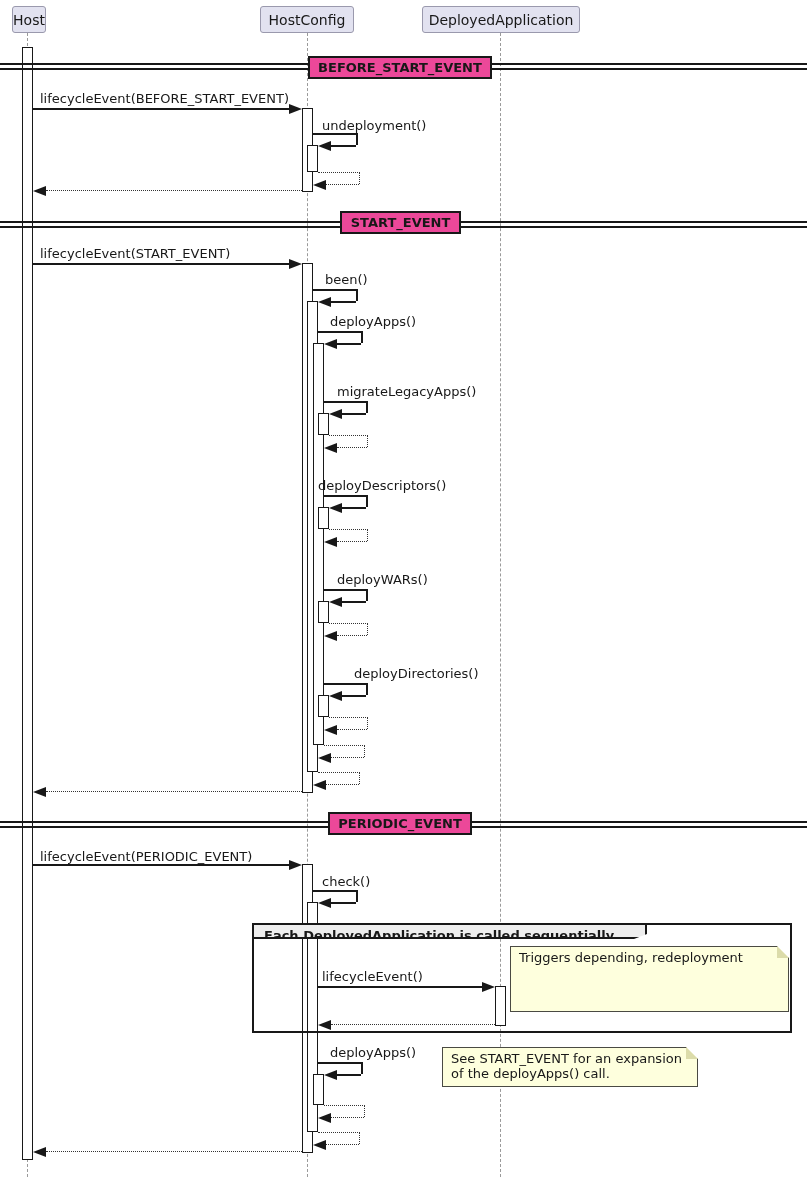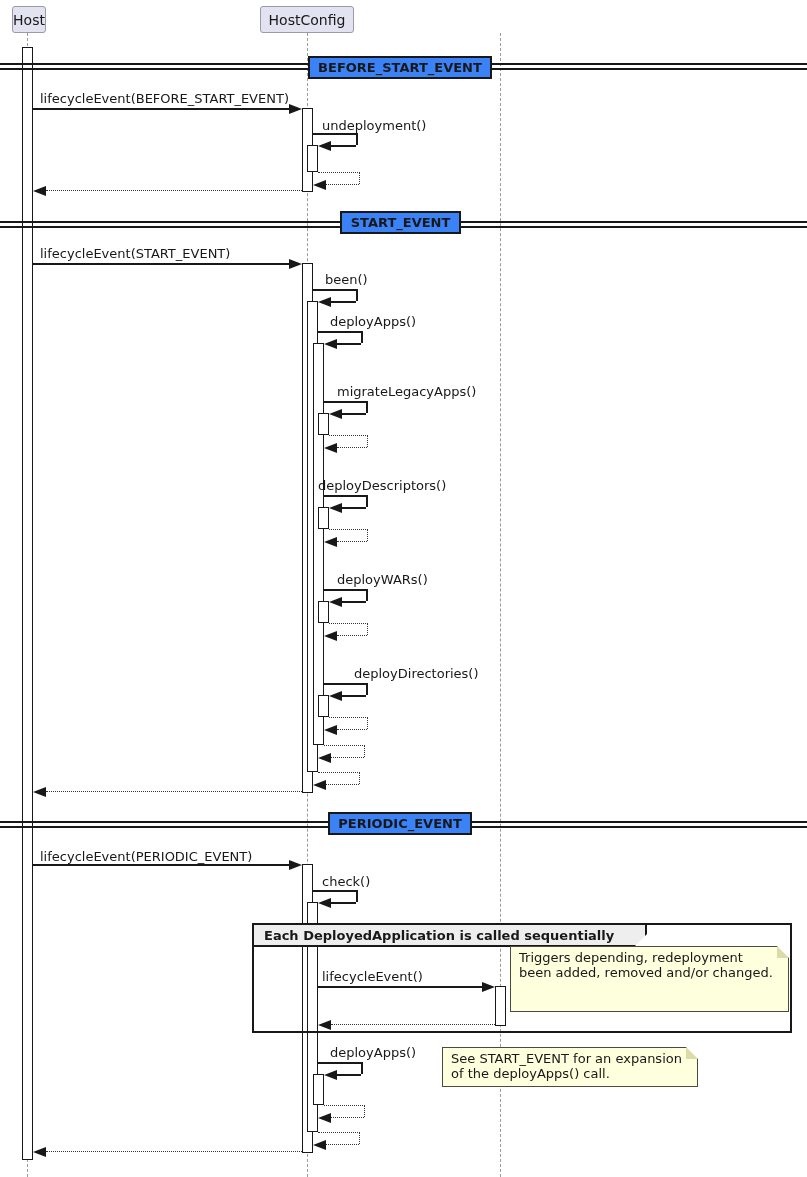--- a/index.html
+++ b/index.html
@@ -1,35 +1,35 @@
 <!DOCTYPE html>
 <html><head>
 <meta charset="utf-8">
 <style>
   html,body{margin:0;padding:0;background:#fff;}
   .diagram{position:relative;width:807px;height:1177px;background:#fff;
            font-family:"DejaVu Sans","Liberation Sans",sans-serif;color:#181818;overflow:hidden;}
   .life{position:absolute;top:33px;height:1144px;width:0;border-left:1px dashed #9a9a9a;z-index:0;}
   .divline{position:absolute;left:0;width:807px;height:0;border-top:2px solid #181818;z-index:3;}
-  .divbox{position:absolute;height:23px;background:#3b82f6;border:2px solid #181818;box-sizing:border-box;
+  .divbox{position:absolute;height:23px;background:#ec4899;border:2px solid #181818;box-sizing:border-box;
           display:flex;align-items:center;justify-content:center;font-weight:bold;font-size:13px;z-index:5;}
   .part{position:absolute;height:27px;background:#E2E2F0;border:1px solid #9a99ad;border-radius:3px;box-sizing:border-box;
         display:flex;align-items:center;justify-content:center;font-size:14px;z-index:4;}
   .bar{position:absolute;width:11px;background:#ffffff;border:1px solid #181818;box-sizing:border-box;z-index:2;}
   .hl{position:absolute;height:0;border-top:2px solid #181818;z-index:4;}
   .vl{position:absolute;width:0;border-left:2px solid #181818;z-index:4;}
   .hd{position:absolute;height:0;border-top:1px dotted #333;z-index:4;}
   .vd{position:absolute;width:0;border-right:1px dotted #333;z-index:4;}
   .ahr{position:absolute;width:0;height:0;border-top:5px solid transparent;border-bottom:5px solid transparent;
        border-left:13px solid #181818;z-index:5;}
   .ahl{position:absolute;width:0;height:0;border-top:5px solid transparent;border-bottom:5px solid transparent;
        border-right:13px solid #181818;z-index:5;}
   .lbl{position:absolute;font-size:13px;line-height:15px;white-space:nowrap;z-index:5;}
   .group{position:absolute;border:2px solid #181818;box-sizing:border-box;z-index:4;}
-  .ghead{position:absolute;left:0;top:0;height:22px;background:#eeeeee;box-sizing:border-box;
+  .ghead{position:absolute;left:0;top:0;height:14px;background:#eeeeee;box-sizing:border-box;
          border-right:2px solid #181818;border-bottom:2px solid #181818;
          clip-path:polygon(0 0,100% 0,100% 9px,calc(100% - 13px) 100%,0 100%);
          font-weight:bold;font-size:13px;line-height:22px;padding-left:10px;z-index:5;}
   .note{position:absolute;background:#FEFFDD;border:1px solid #4a4a43;box-sizing:border-box;
         font-size:13px;line-height:15px;padding:3px 8px;z-index:6;}
   .cut{position:absolute;top:-1px;right:-1px;width:0;height:0;border-top:12px solid #fff;border-left:12px solid transparent;}
   .fold{position:absolute;top:-1px;right:-1px;width:0;height:0;border-bottom:12px solid #dcdcaa;border-right:12px solid transparent;}
 </style>
 </head>
 <body>
@@ -39,20 +39,23 @@
   <div class="life" style="left:27px;"></div>
   <div class="life" style="left:307px;"></div>
   <div class="life" style="left:500px;"></div>
 
   <div class="part" style="left:12px;top:6px;width:34px;">
     <span>Host</span>
   </div>
   <div class="part" style="left:260px;top:6px;width:94px;">
     <span>HostConfig</span>
   </div>
+  <div class="part" style="left:422px;top:6px;width:158px;">
+    <span>DeployedApplication</span>
+  </div>
 
   <div class="bar" style="left:22px;top:47px;height:1113px;"></div>
 
   <div class="divline" style="top:63px;"></div>
   <div class="divline" style="top:68px;"></div>
   <div class="divbox" style="left:308px;top:56px;width:184px;">
     <span>BEFORE_START_EVENT</span>
   </div>
 
   <div class="lbl" style="left:40px;top:91px;">lifecycleEvent(BEFORE_START_EVENT)</div>
@@ -184,21 +187,20 @@
   <div class="hl" style="left:318px;top:986px;width:164px;"></div>
   <div class="ahr" style="left:482px;top:982px;"></div>
   <div class="bar" style="left:495px;top:986px;height:40px;"></div>
   <div class="hd" style="left:331px;top:1024px;width:164px;"></div>
   <div class="ahl" style="left:318px;top:1020px;"></div>
 
   <div class="note" style="left:510px;top:946px;width:279px;height:66px;">
     <div class="cut"></div>
     <div class="fold"></div>
     <div>Triggers depending, redeployment</div>
-    <div>been added, removed and/or changed.</div>
   </div>
 
   <div class="lbl" style="left:330px;top:1045px;">deployApps()</div>
   <div class="hl" style="left:318px;top:1062px;width:45px;"></div>
   <div class="vl" style="left:361px;top:1062px;height:12px;"></div>
   <div class="hl" style="left:337px;top:1074px;width:24px;"></div>
   <div class="ahl" style="left:324px;top:1070px;"></div>
   <div class="bar" style="left:313px;top:1074px;height:31px;"></div>
   <div class="hd" style="left:324px;top:1105px;width:41px;"></div>
   <div class="vd" style="left:364px;top:1105px;height:12px;"></div>

